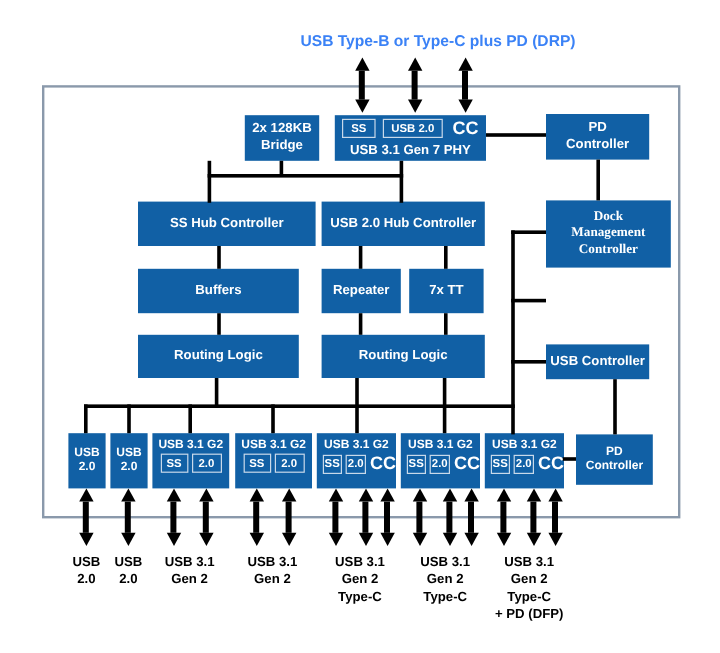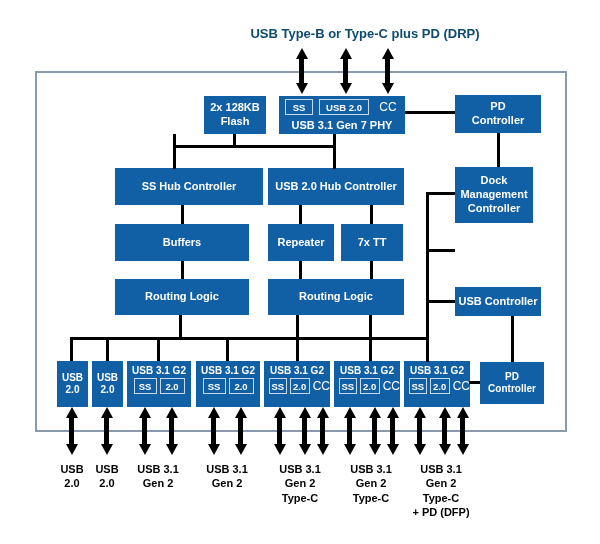--- a/index.html
+++ b/index.html
@@ -1,24 +1,24 @@
 <!DOCTYPE html>
 <html><head>
 <meta charset="utf-8">
 <style>
   html,body{margin:0;padding:0;background:#fff;font-family:"Liberation Sans",sans-serif;}
   .canvas{position:relative;width:600px;height:544px;background:#fff;overflow:hidden;}
   .chip{position:absolute;left:35px;top:71px;width:528px;height:357px;border:2px solid #8a99ab;background:#fff;}
-  .title{position:absolute;left:210px;top:26px;width:310px;text-align:center;font-size:13px;font-weight:bold;color:#0c4a6e;}
+  .title{position:absolute;left:210px;top:26px;width:310px;text-align:center;font-size:13px;font-weight:bold;color:#3b82f6;}
   .blk{position:absolute;background:#1160a5;color:#fff;font-weight:bold;font-size:11px;line-height:1.25;
        display:flex;align-items:center;justify-content:center;text-align:center;white-space:pre-line;}
   .ln{position:absolute;background:#000;}
   .sub{display:flex;align-items:center;justify-content:center;border:1.5px solid #c8d9ea;color:#fff;
        font-weight:bold;font-size:9.5px;box-sizing:border-box;}
-  .cctxt{display:flex;align-items:center;justify-content:center;color:#fff;font-weight:normal;font-size:12px;}
+  .cctxt{display:flex;align-items:center;justify-content:center;color:#fff;font-weight:bold;font-size:15px;}
   
   .phy{position:absolute;left:279px;top:96px;width:126px;height:38px;background:#1160a5;}
   .phy .sub{position:absolute;top:3px;height:16px;}
   .phy .cctxt{position:absolute;top:3px;height:16px;}
   .phy-label{position:absolute;left:0;right:0;bottom:3px;text-align:center;color:#fff;font-weight:bold;font-size:11px;}
   
   .port{position:absolute;top:361px;height:46px;background:#1160a5;box-sizing:border-box;}
   .port-label{color:#fff;font-weight:bold;font-size:10px;text-align:center;padding-top:4px;}
   .subrow{display:flex;gap:3px;align-items:center;margin-top:2px;}
   .subrow .sub{height:16px;}
@@ -53,35 +53,35 @@
       <div class="shaft"></div>
       <div class="hb"></div>
     </div>
   <div class="arr arr-top" style="left:381px;">
       <div class="ht"></div>
       <div class="shaft"></div>
       <div class="hb"></div>
     </div>
 
   <div class="blk" style="left:204px;top:96px;width:62px;height:38px;">2x 128KB
-Flash</div>
+Bridge</div>
 
   <div class="phy">
     <div class="sub" style="left:6px;width:28px;">SS</div>
     <div class="sub" style="left:40px;width:50px;">USB 2.0</div>
     <div class="cctxt" style="left:96px;width:26px;">CC</div>
     <div class="phy-label">USB 3.1 Gen 7 PHY</div>
   </div>
 
   <div class="blk" style="left:455px;top:95px;width:86px;height:38px;">PD
 Controller</div>
 
   <div class="blk" style="left:115px;top:168px;width:148px;height:37px;">SS Hub Controller</div>
   <div class="blk" style="left:268px;top:168px;width:136px;height:37px;">USB 2.0 Hub Controller</div>
-  <div class="blk" style="left:455px;top:167px;width:78px;height:56px;">Dock
+  <div class="blk" style="left:455px;top:167px;width:104px;height:56px;font-family:Liberation Serif, serif;">Dock
 Management
 Controller</div>
 
   <div class="blk" style="left:115px;top:224px;width:134px;height:37px;">Buffers</div>
   <div class="blk" style="left:268px;top:224px;width:66px;height:37px;">Repeater</div>
   <div class="blk" style="left:341px;top:224px;width:62px;height:37px;">7x TT</div>
 
   <div class="blk" style="left:115px;top:279px;width:134px;height:36px;">Routing Logic</div>
   <div class="blk" style="left:268px;top:279px;width:136px;height:36px;">Routing Logic</div>
   <div class="blk" style="left:455px;top:287px;width:86px;height:29px;">USB Controller</div>

